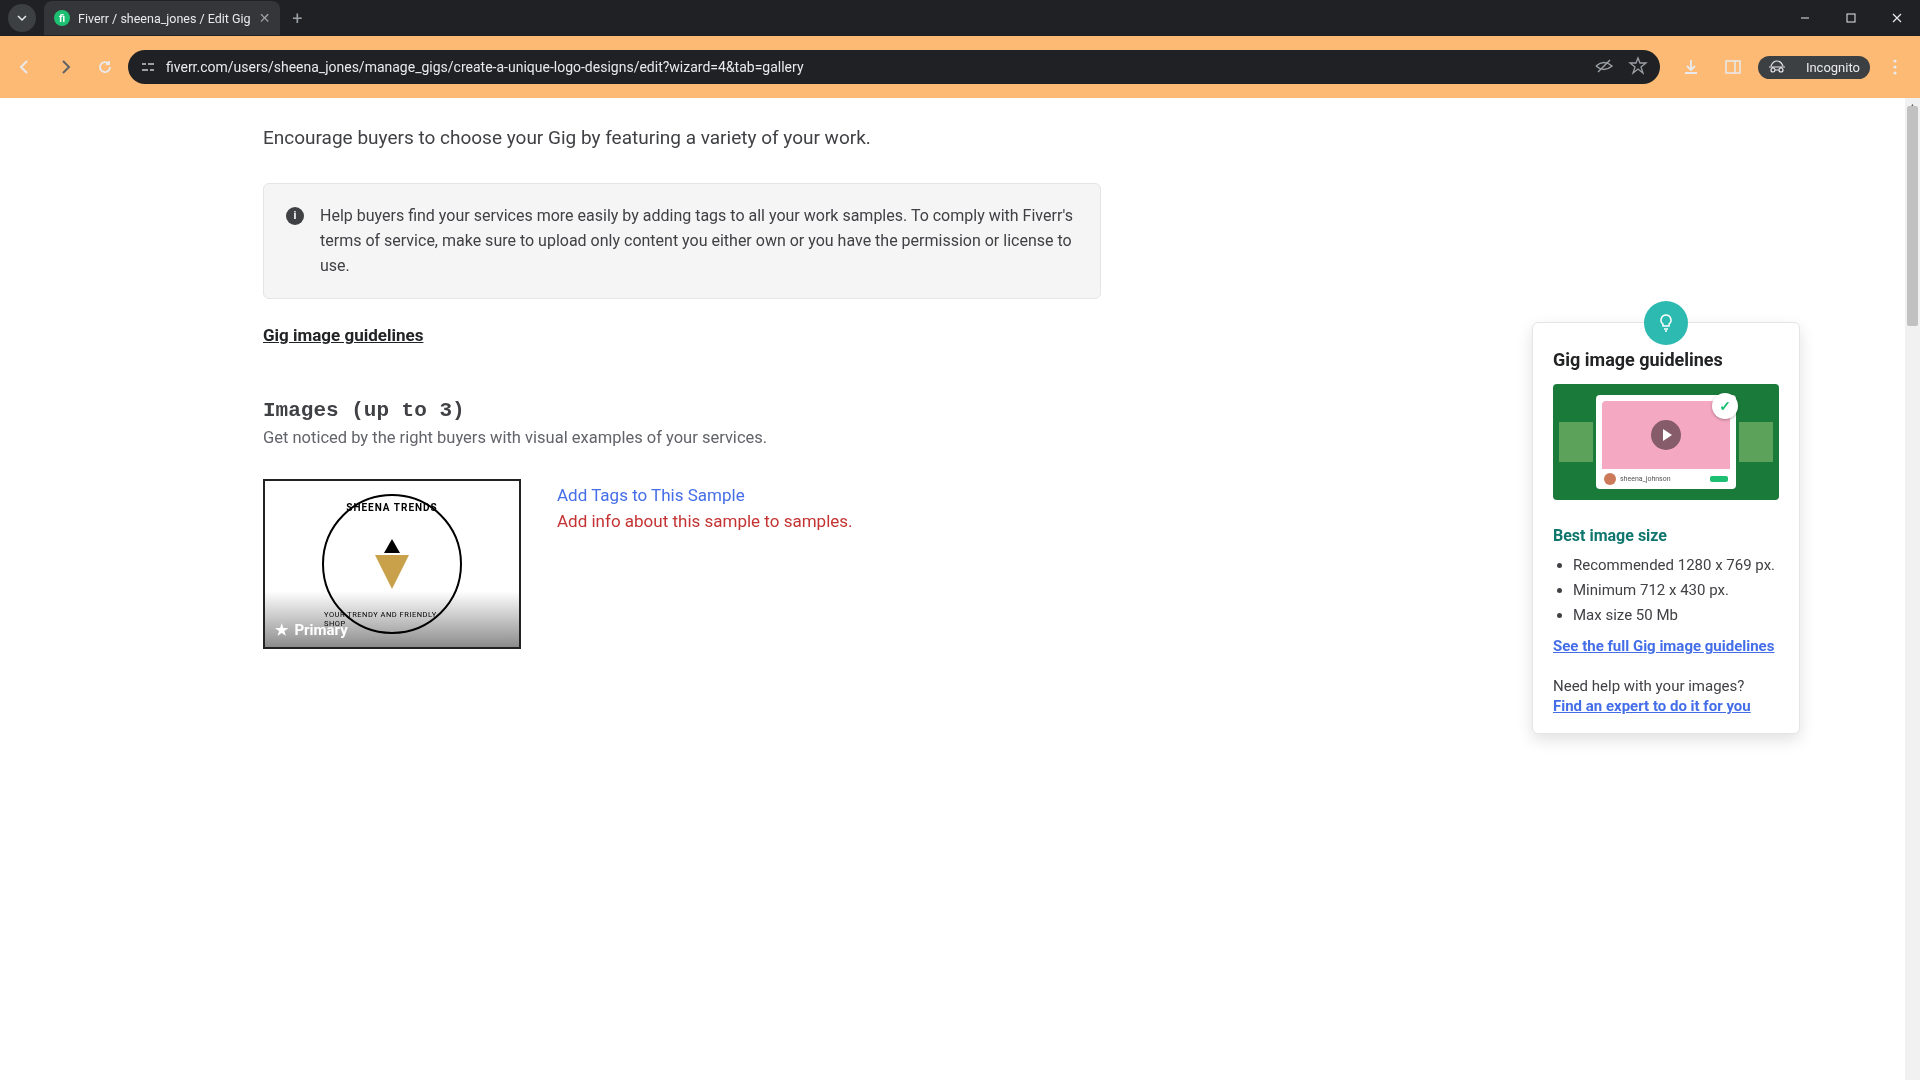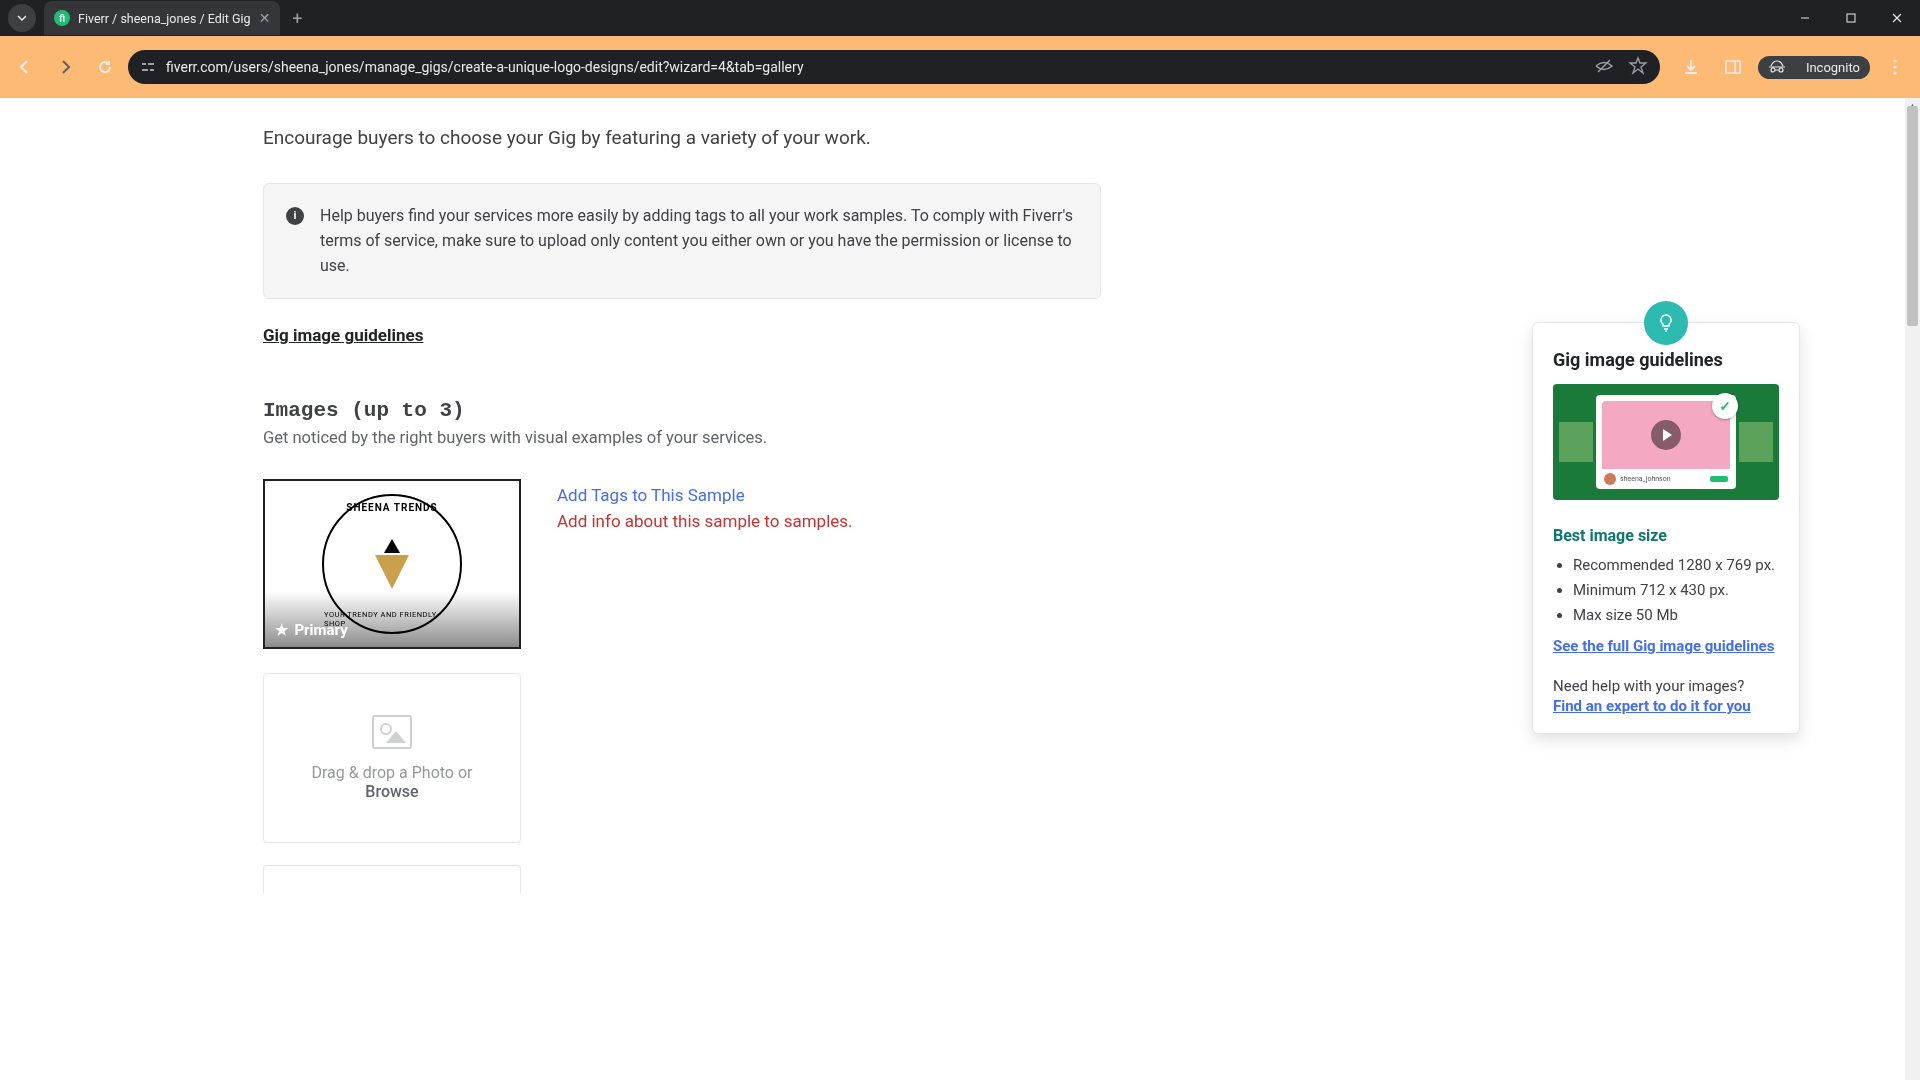--- a/index.html
+++ b/index.html
@@ -215,28 +215,20 @@
             <span>★</span>
             <span>Primary</span>
           </div>
         </div>
         <div class="thumb-meta">
           <a class="add-tags">Add Tags to This Sample</a>
           <div class="add-info">Add info about this sample to samples.</div>
         </div>
       </div>
 
-      <div class="dropzone-row">
-        <div class="dropzone">
-          <div class="dz-icon"></div>
-          <div>Drag &amp; drop a Photo or</div>
-          <div class="browse-link">Browse</div>
-        </div>
-        <div class="dropzone2"></div>
-      </div>
     </div>
   </div>
 
   <div class="tip-card">
     <div class="tip-bulb">
       <svg width="20" height="20" viewBox="0 0 20 20">
           <path d="M10 2 A5 5 0 0 1 13 11 L13 13 L7 13 L7 11 A5 5 0 0 1 10 2 M8 16 L12 16 M9 18 L11 18" stroke="#fff" fill="none" stroke-width="1.5"></path>
         </svg>
     </div>
     <div class="tip-h">Gig image guidelines</div>

